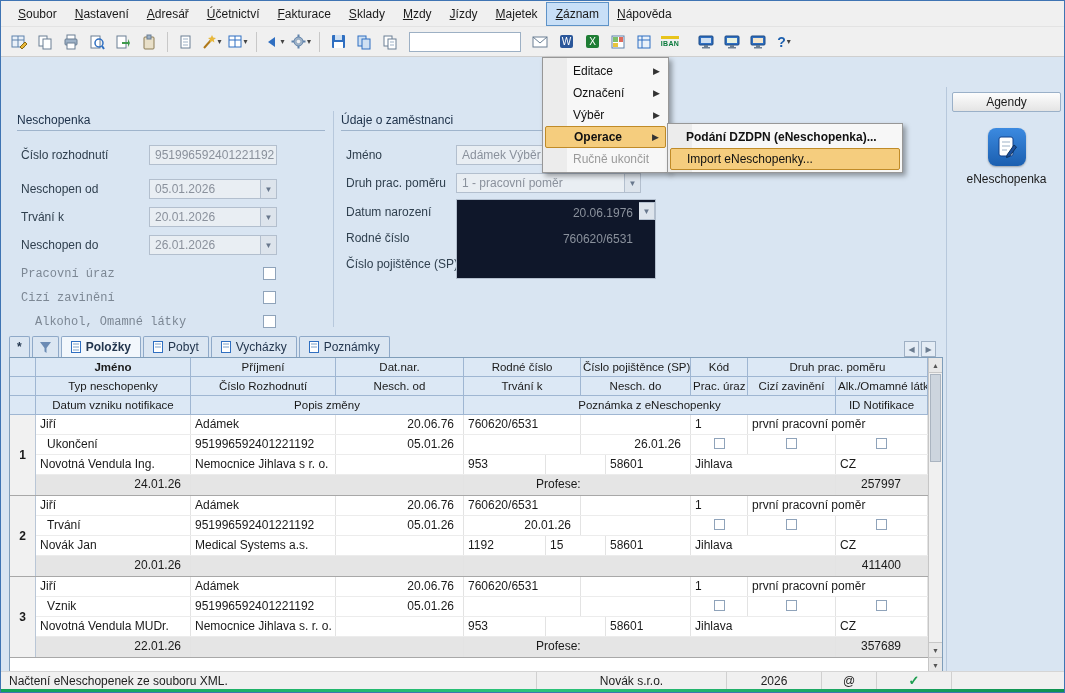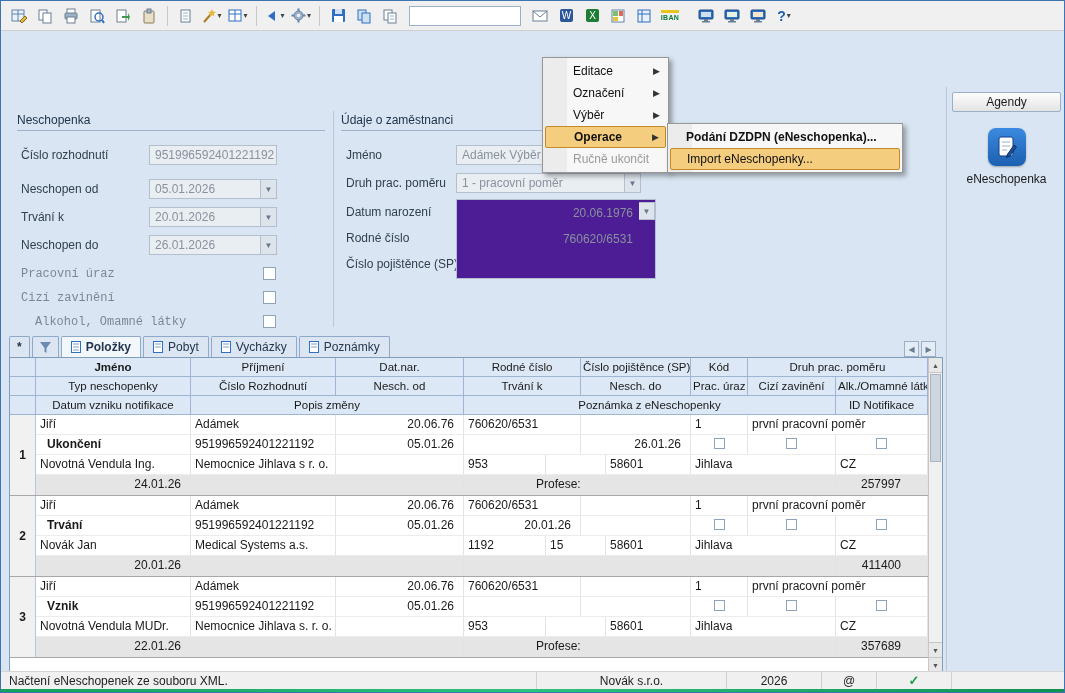--- a/index.html
+++ b/index.html
@@ -46,21 +46,21 @@
   .formarea{position:absolute;top:0;left:0;width:945px;height:247px;}
   .gtitle{position:absolute;display:flex;align-items:baseline;border-bottom:1px solid #9fb4cc;padding-bottom:3px;color:#20344c;}
   .vline{position:absolute;width:1px;background:#b7c8dc;}
   .flabel{position:absolute;color:#30404f;white-space:nowrap;}
   .flabel.gray{color:#7c8794;font-family:Liberation Mono, monospace;}
   .ffield{position:absolute;height:20px;background:#e9eef3;border:1px solid #b3bfce;color:#8a919c;
     display:flex;align-items:center;padding:0 5px;overflow:hidden;white-space:nowrap;}
   .ddbtn{position:absolute;width:16px;height:20px;background:#dde4ec;border:1px solid #b3bfce;border-left:none;
     display:flex;align-items:center;justify-content:center;font-size:8px;color:#68778c;}
   .fchk{position:absolute;width:13px;height:13px;background:#fff;border:1px solid #8fa3ba;}
-  .fpanel{position:absolute;background:#4c1d95;border:1px solid #b3bfce;}
+  .fpanel{position:absolute;background:#0f172a;border:1px solid #b3bfce;}
   .fpanel .prow{height:26px;display:flex;align-items:center;justify-content:flex-end;color:#8a919c;padding-right:22px;}
 
   
   .tabstrip{position:absolute;top:247px;left:0;width:945px;height:23px;display:flex;align-items:flex-end;padding-left:8px;}
   .tab{height:21px;display:flex;align-items:center;gap:5px;padding:0 9px;background:#dbe6f2;
     border:1px solid #8fa9c8;border-bottom:none;margin-right:2px;border-radius:2px 2px 0 0;color:#23364e;}
   .tab.active{background:#f2f7fc;font-weight:bold;}
   .tab.sq{padding:0 7px;}
   .tabnav{margin-left:auto;margin-right:10px;display:flex;gap:2px;}
   .tabnav span{width:15px;height:16px;border:1px solid #9fb0c4;background:#e4ecf5;font-size:8px;color:#6b7c90;
@@ -76,21 +76,21 @@
   .g1{grid-template-columns:26px 155px 145px 128px 117px 110px 57px 1fr;}
   .g2{grid-template-columns:26px 155px 145px 128px 117px 110px 57px 88px 1fr;}
   .g3{grid-template-columns:26px 155px 145px 128px 82px 60px 85px 145px 1fr;}
   .g4{grid-template-columns:26px 155px 273px 372px 1fr;}
   .hc{border-right:1px solid #9fb6d2;border-bottom:1px solid #9fb6d2;text-align:center;
     font-size:11.5px;overflow:hidden;white-space:nowrap;padding:0 2px;}
   .hc.gut{background:#dce8f5;}
   .tc{border-right:1px solid #e3e3e3;padding:0 4px;overflow:hidden;white-space:nowrap;font-size:12px;}
   .tc.r{text-align:right;padding-right:9px;}
   .tc.c{text-align:center;}
-  .tc.b{font-weight:bold;padding-left:11px;}
+  .tc.b{font-weight:normal;padding-left:11px;}
   .tc.prof{padding-left:72px;}
   .tc.idc{padding-right:26px;}
   .gutc{border-right:1px solid #b9c6d6;background:#f1f1f1;text-align:center;font-weight:bold;
     display:flex;align-items:center;justify-content:center;grid-row:1 / span 1;}
   .record{border-bottom:1px solid #a8a8a8;display:grid;grid-template-columns:26px 1fr;}
   .record .rows{display:block;}
   .record .rows .trow{grid-template-columns:155px 145px 128px 117px 110px 57px 1fr;}
   .record .rows .trow.rg2{grid-template-columns:155px 145px 128px 117px 110px 57px 88px 1fr;}
   .record .rows .trow.rg3{grid-template-columns:155px 145px 128px 82px 60px 85px 145px 1fr;}
   .record .rows .trow.rg4{grid-template-columns:155px 273px 372px 1fr;}
@@ -127,20 +127,33 @@
     border:1px solid #979797;box-shadow:3px 3px 5px rgba(0,0,0,.35);padding:2px;z-index:61;}
   .submenu .menu-item{padding-left:16px;}
   .submenu .menu-item.b{font-weight:bold;}
 </style>
 </head>
 <body>
 
 <div class="window">
 
 
+  <div class="menubar">
+    <span class="mi">Soubor</span>
+    <span class="mi">Nastavení</span>
+    <span class="mi">Adresář</span>
+    <span class="mi">Účetnictví</span>
+    <span class="mi">Fakturace</span>
+    <span class="mi">Sklady</span>
+    <span class="mi">Mzdy</span>
+    <span class="mi">Jízdy</span>
+    <span class="mi">Majetek</span>
+    <span class="mi open">Záznam</span>
+    <span class="mi">Nápověda</span>
+  </div>
 
   <div class="toolbar">
     <span class="ti">
         <svg width="17" height="16">
           <rect x="1" y="2" width="12" height="11" fill="#eaf1f9" stroke="#5f82ab"></rect>
           <line x1="1" y1="6" x2="13" y2="6" stroke="#5f82ab"></line>
           <line x1="7" y1="2" x2="7" y2="13" stroke="#5f82ab"></line>
           <path d="M9 13 L14 8 L16 10 L11 15 Z" fill="#e8b83c" stroke="#8a6a12"></path>
         </svg>
       </span>

